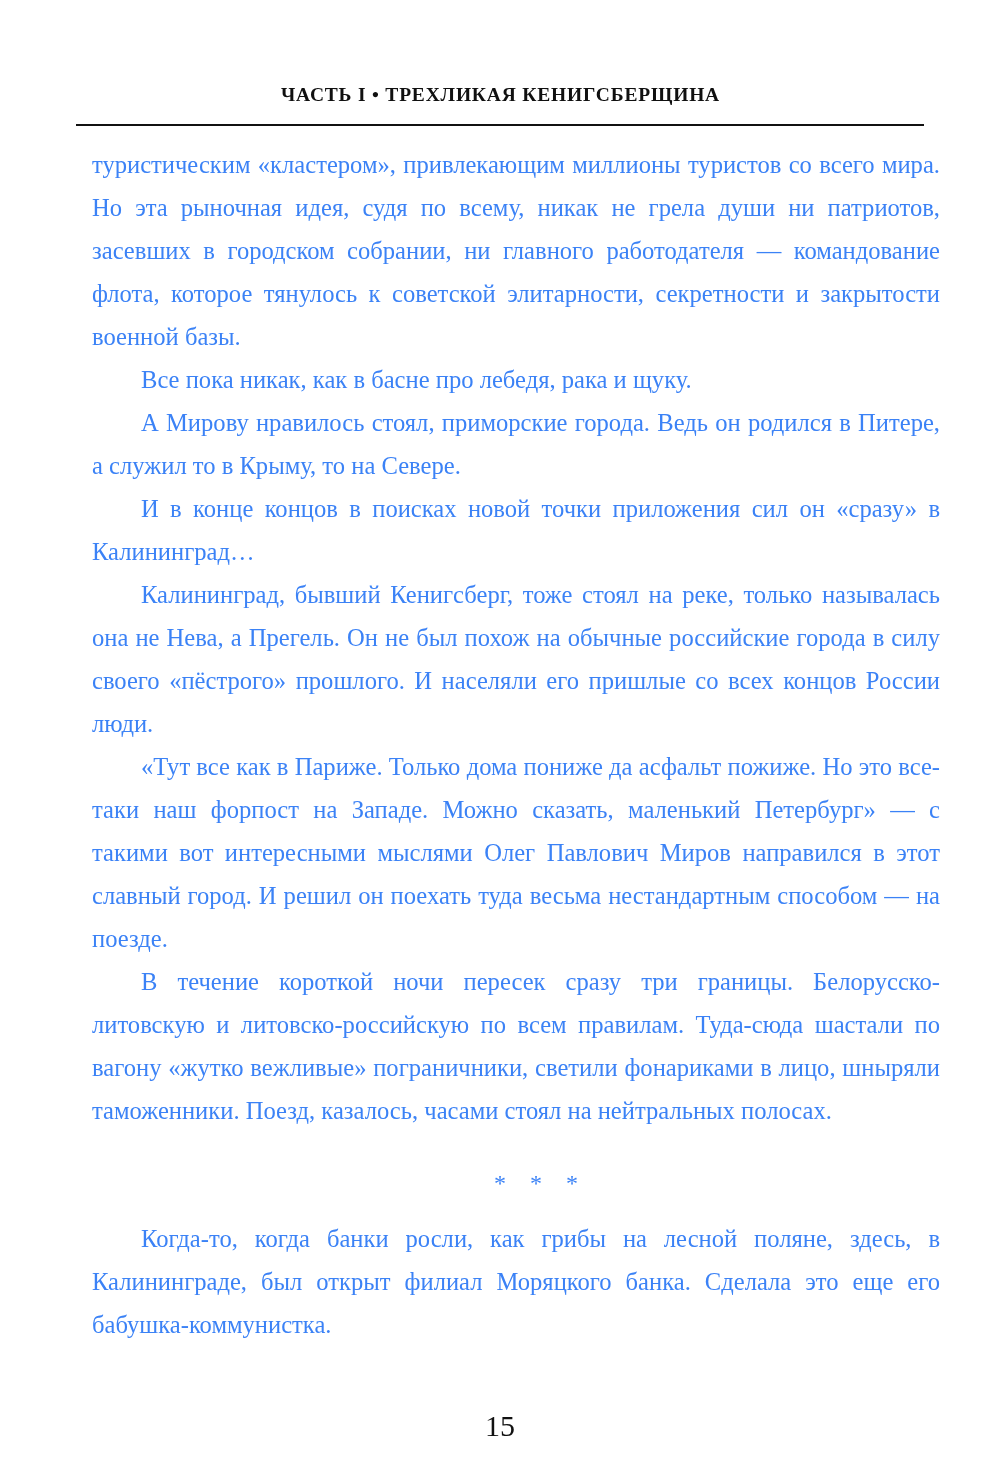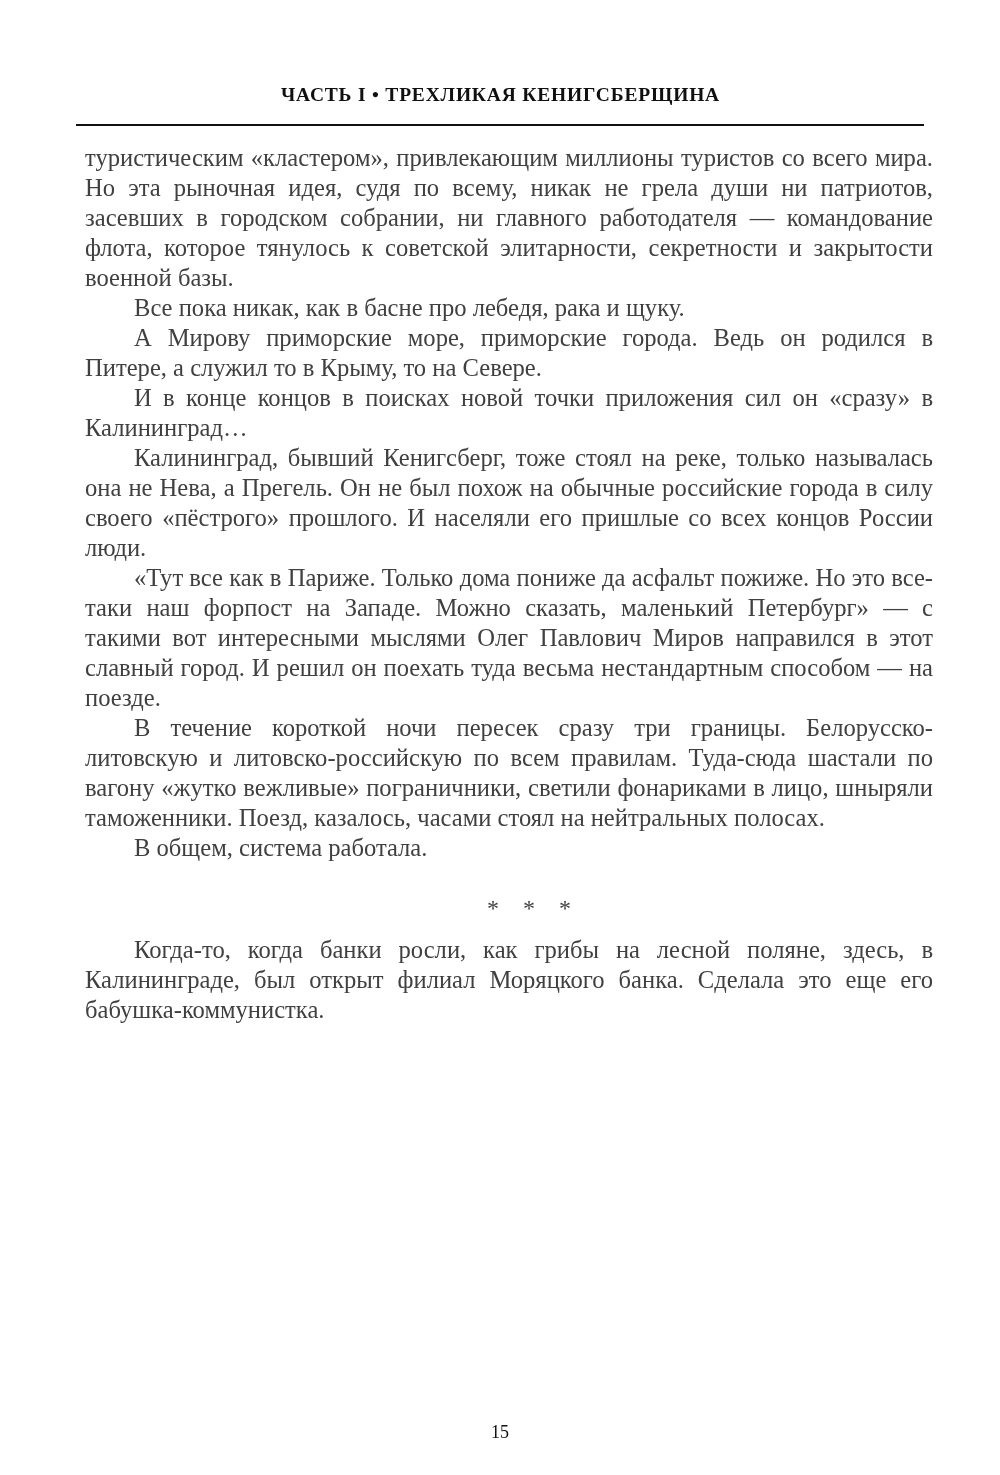--- a/index.html
+++ b/index.html
@@ -39,27 +39,27 @@
     position: absolute;
     top: 84px;
     left: 76px;
     width: 848px;
     height: 2px;
     background: #111111;
   }
   .body-text {
     position: absolute;
     top: 103px;
-    left: 85px;
+    left: 92px;
     width: 848px;
     font-size: 24.6px;
-    line-height: 30px;
+    line-height: 43px;
     text-align: justify;
     text-justify: inter-word;
-    color: #404040;
+    color: #3b82f6;
   }
   .body-text p {
     margin: 0;
     text-indent: 49px;
   }
   .body-text p.noindent {
     text-indent: 0;
   }
   .stars {
     margin: 0;
@@ -69,40 +69,39 @@
     padding-top: 30px;
     padding-bottom: 12px;
     font-size: 24px;
   }
   .folio {
     position: absolute;
     bottom: 72px;
     left: 0;
     width: 1000px;
     text-align: center;
-    font-size: 18px;
+    font-size: 30px;
     color: #111111;
   }
 </style>
 </head>
 <body>
 
 <div class="page">
 
   <div class="running-head">ЧАСТЬ I  •  ТРЕХЛИКАЯ КЕНИГСБЕРЩИНА</div>
   <div class="rule"></div>
 
   <div class="body-text">
     <p class="noindent">туристическим «кластером», привлекающим миллионы туристов со всего мира. Но эта рыночная идея, судя по всему, никак не грела души ни патриотов, засевших в городском собрании, ни главного работодателя — командование флота, которое тянулось к советской элитарности, секретности и закрытости военной базы.</p>
     <p>Все пока никак, как в басне про лебедя, рака и щуку.</p>
-    <p>А Мирову приморские море, приморские города. Ведь он родился в Питере, а служил то в Крыму, то на Севере.</p>
+    <p>А Мирову нравилось стоял, приморские города. Ведь он родился в Питере, а служил то в Крыму, то на Севере.</p>
     <p>И в конце концов в поисках новой точки приложения сил он «сразу» в Калининград…</p>
     <p>Калининград, бывший Кенигсберг, тоже стоял на реке, только называлась она не Нева, а Прегель. Он не был похож на обычные российские города в силу своего «пёстрого» прошлого. И населяли его пришлые со всех концов России люди.</p>
     <p>«Тут все как в Париже. Только дома пониже да асфальт пожиже. Но это все-таки наш форпост на Западе. Можно сказать, маленький Петербург» — с такими вот интересными мыслями Олег Павлович Миров направился в этот славный город. И решил он поехать туда весьма нестандартным способом — на поезде.</p>
     <p>В течение короткой ночи пересек сразу три границы. Белорусско-литовскую и литовско-российскую по всем правилам. Туда-сюда шастали по вагону «жутко вежливые» пограничники, светили фонариками в лицо, шныряли таможенники. Поезд, казалось, часами стоял на нейтральных полосах.</p>
-    <p>В общем, система работала.</p>
     <p class="stars">* * *</p>
     <p>Когда-то, когда банки росли, как грибы на лесной поляне, здесь, в Калининграде, был открыт филиал Моряцкого банка. Сделала это еще его бабушка-коммунистка.</p>
   </div>
 
   <div class="folio">15</div>
 
 </div>
 
 </body></html>

